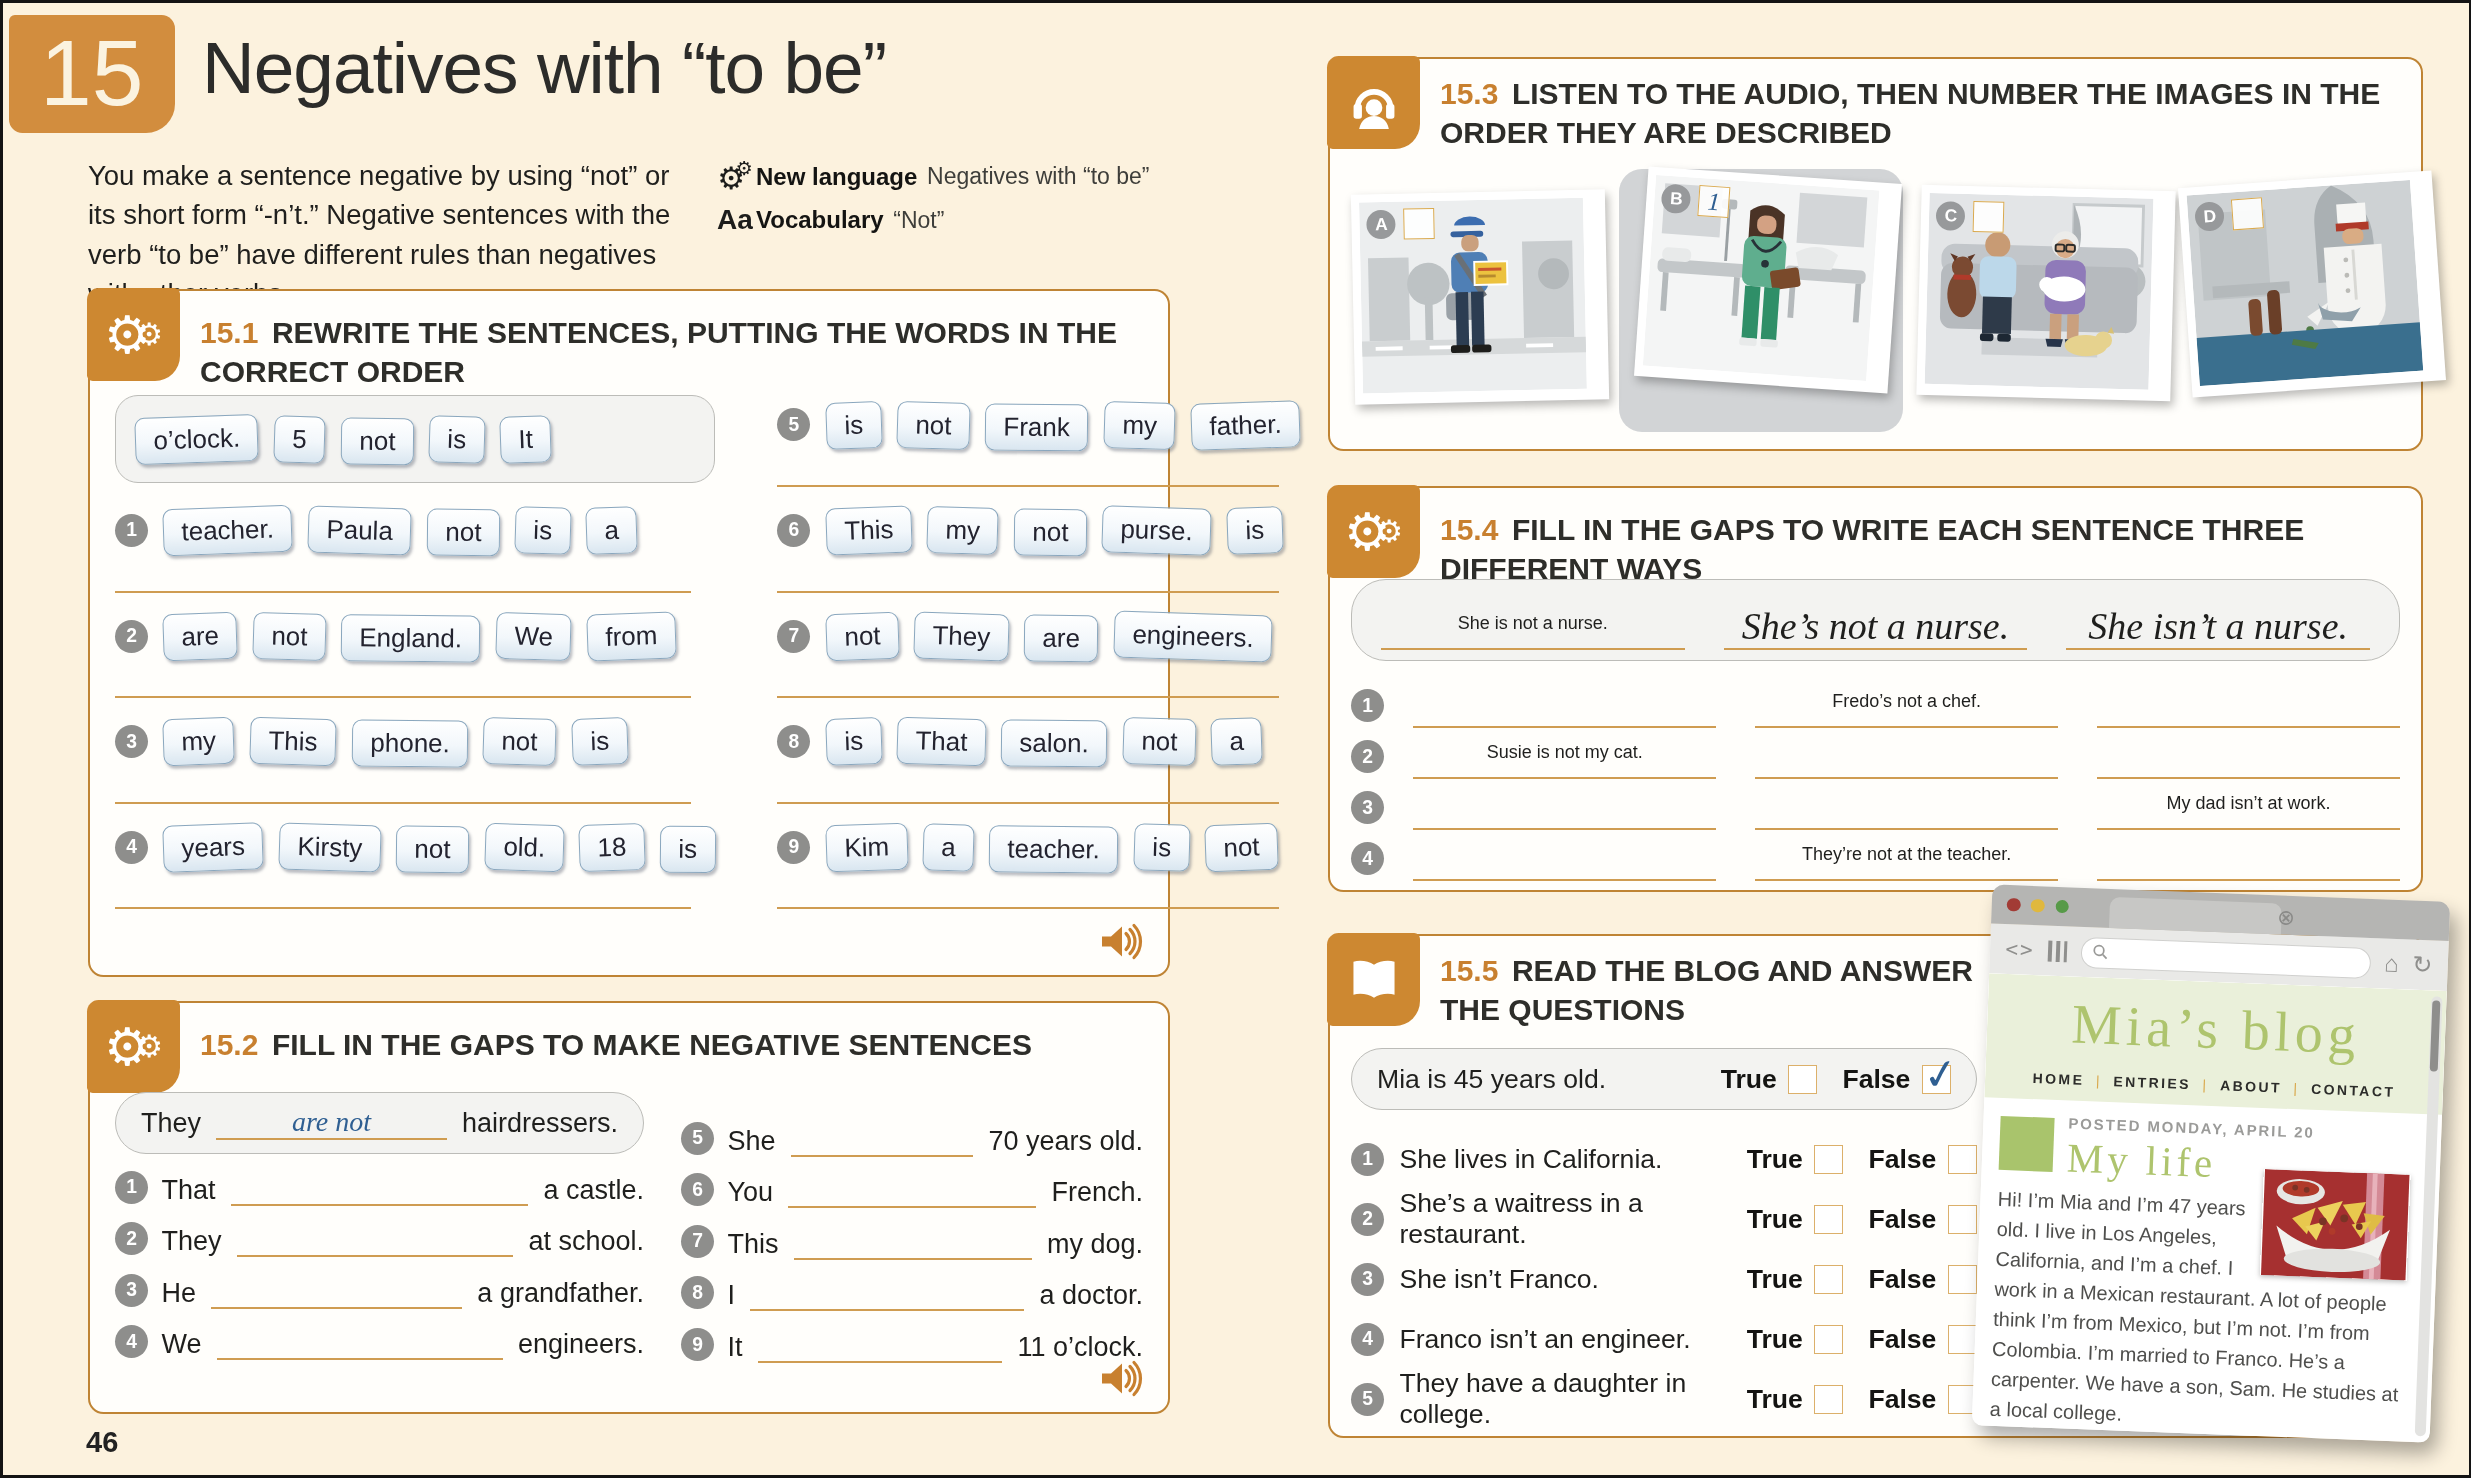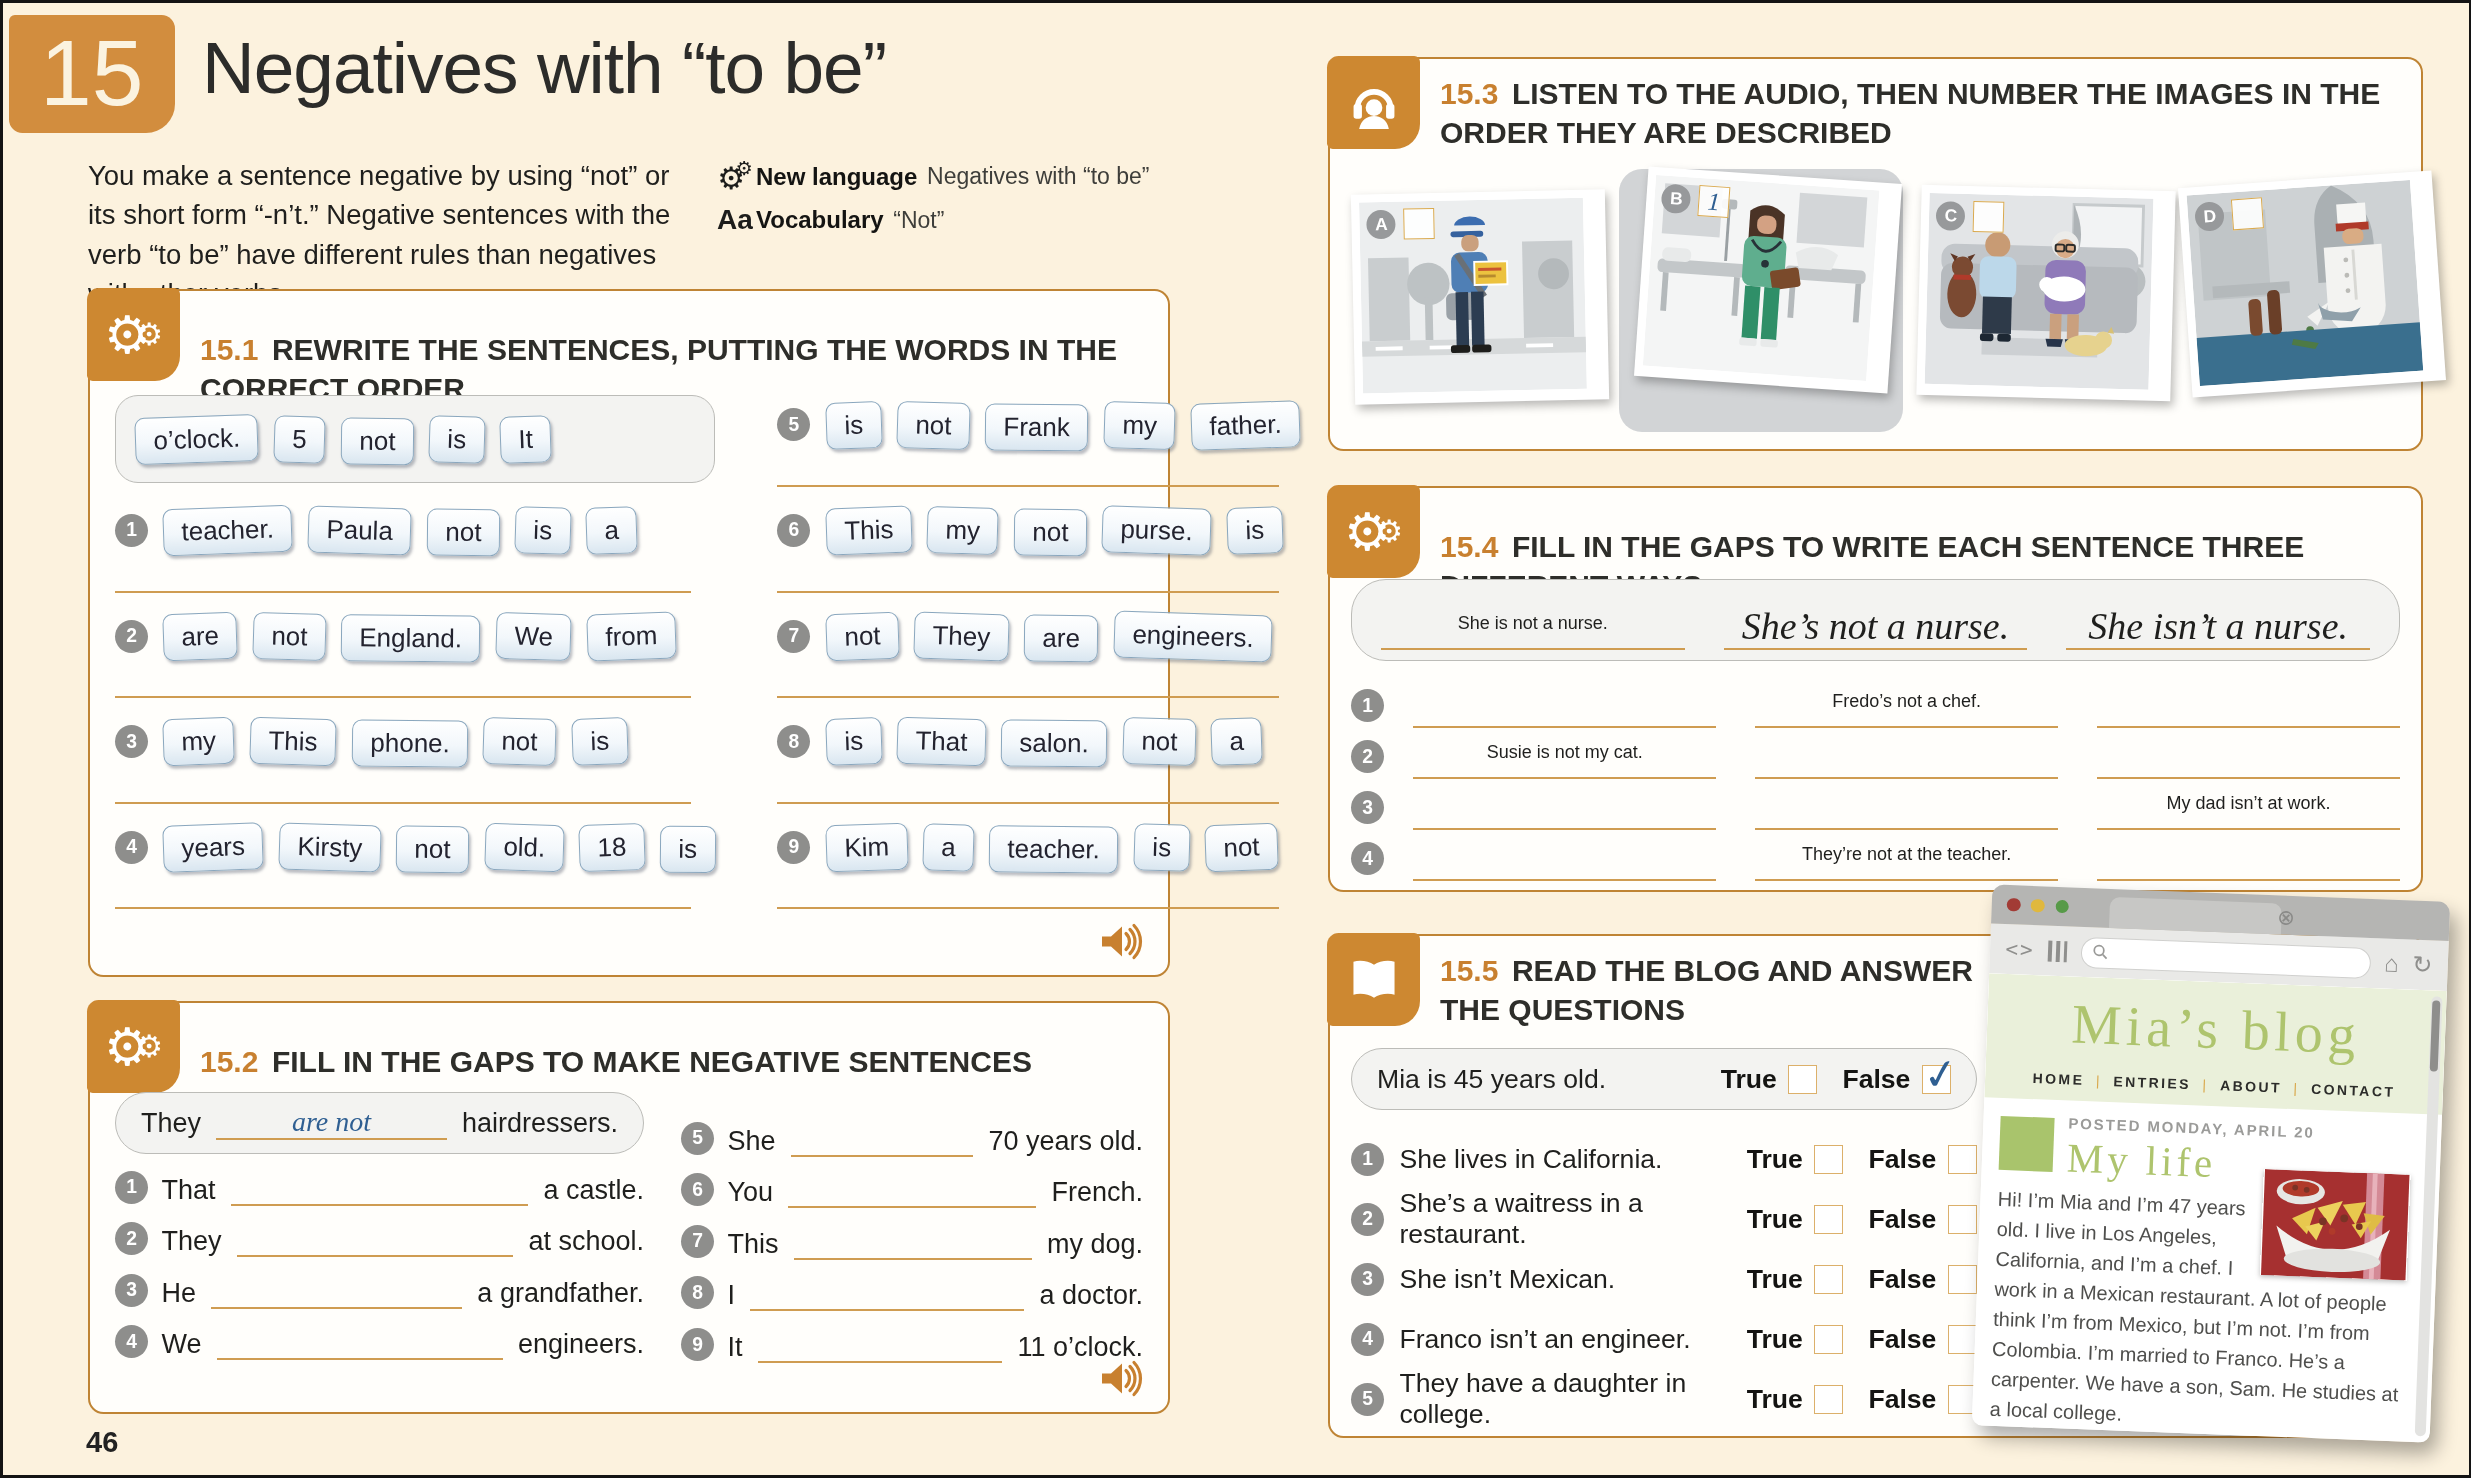--- a/index.html
+++ b/index.html
@@ -18,21 +18,21 @@
   .gear-big{font-size:31px;} .gear-small{font-size:19.3px;margin-left:-9.7px;vertical-align:13.5px;}
   .aa{font-weight:700;font-size:28px;color:#1d1d1b;}
   .info-label{font-weight:700;font-size:24px;color:#141412;margin-right:9.7px;white-space:nowrap;}
   .info-value{font-size:23px;color:#3e3e3a;white-space:nowrap;}
 
   
   .panel{position:absolute;background:#fffefb;border:2.9px solid #bf8434;border-radius:15.4px;}
   .panel-icon{position:absolute;left:-2.9px;top:-2.9px;width:93px;height:93px;background:#cd8831;
               border-radius:11.6px 5.8px 25px 5.8px;color:#fff;display:flex;align-items:center;justify-content:center;}
   .panel-icon .g1{font-size:52px;} .panel-icon .g2{font-size:31px;margin-left:-15.4px;vertical-align:23px;}
-  .panel-title{position:absolute;left:110px;top:39px;font-size:30px;font-weight:700;color:#2e2e2a;line-height:1.3;}
+  .panel-title{position:absolute;left:110px;top:22px;font-size:30px;font-weight:700;color:#2e2e2a;line-height:1.3;}
   .panel-title.two{top:15.4px;}
   .panel-num{color:#c8802f;margin-right:13.5px;}
   .num-badge{width:33px;height:33px;border-radius:50%;background:#8e8e8c;color:#fff;font-size:19.3px;
              font-weight:700;display:flex;align-items:center;justify-content:center;flex:none;font-style:normal;}
   .script{font-family:"Liberation Serif",serif;font-style:italic;color:#2f5f92;}
   .audio-icon{position:absolute;right:25px;bottom:15.4px;width:44px;height:37px;}
 
   
   #panel-151{left:85px;top:286px;width:1078px;height:684px;}
   .ex151-grid{position:absolute;left:25px;top:100px;right:29px;bottom:56px;display:grid;
@@ -640,21 +640,21 @@
         <div class="tf-row">
           <b class="num-badge">2</b>
           <span class="tf-q">She’s a waitress in a restaurant.</span>
           <span class="tf-label">True</span>
           <span class="tf-box"></span>
           <span class="tf-label">False</span>
           <span class="tf-box last"></span>
         </div>
         <div class="tf-row">
           <b class="num-badge">3</b>
-          <span class="tf-q">She isn’t Mexican.</span>
+          <span class="tf-q">She isn’t Franco.</span>
           <span class="tf-label">True</span>
           <span class="tf-box"></span>
           <span class="tf-label">False</span>
           <span class="tf-box last"></span>
         </div>
         <div class="tf-row">
           <b class="num-badge">4</b>
           <span class="tf-q">Franco isn’t an engineer.</span>
           <span class="tf-label">True</span>
           <span class="tf-box"></span>

